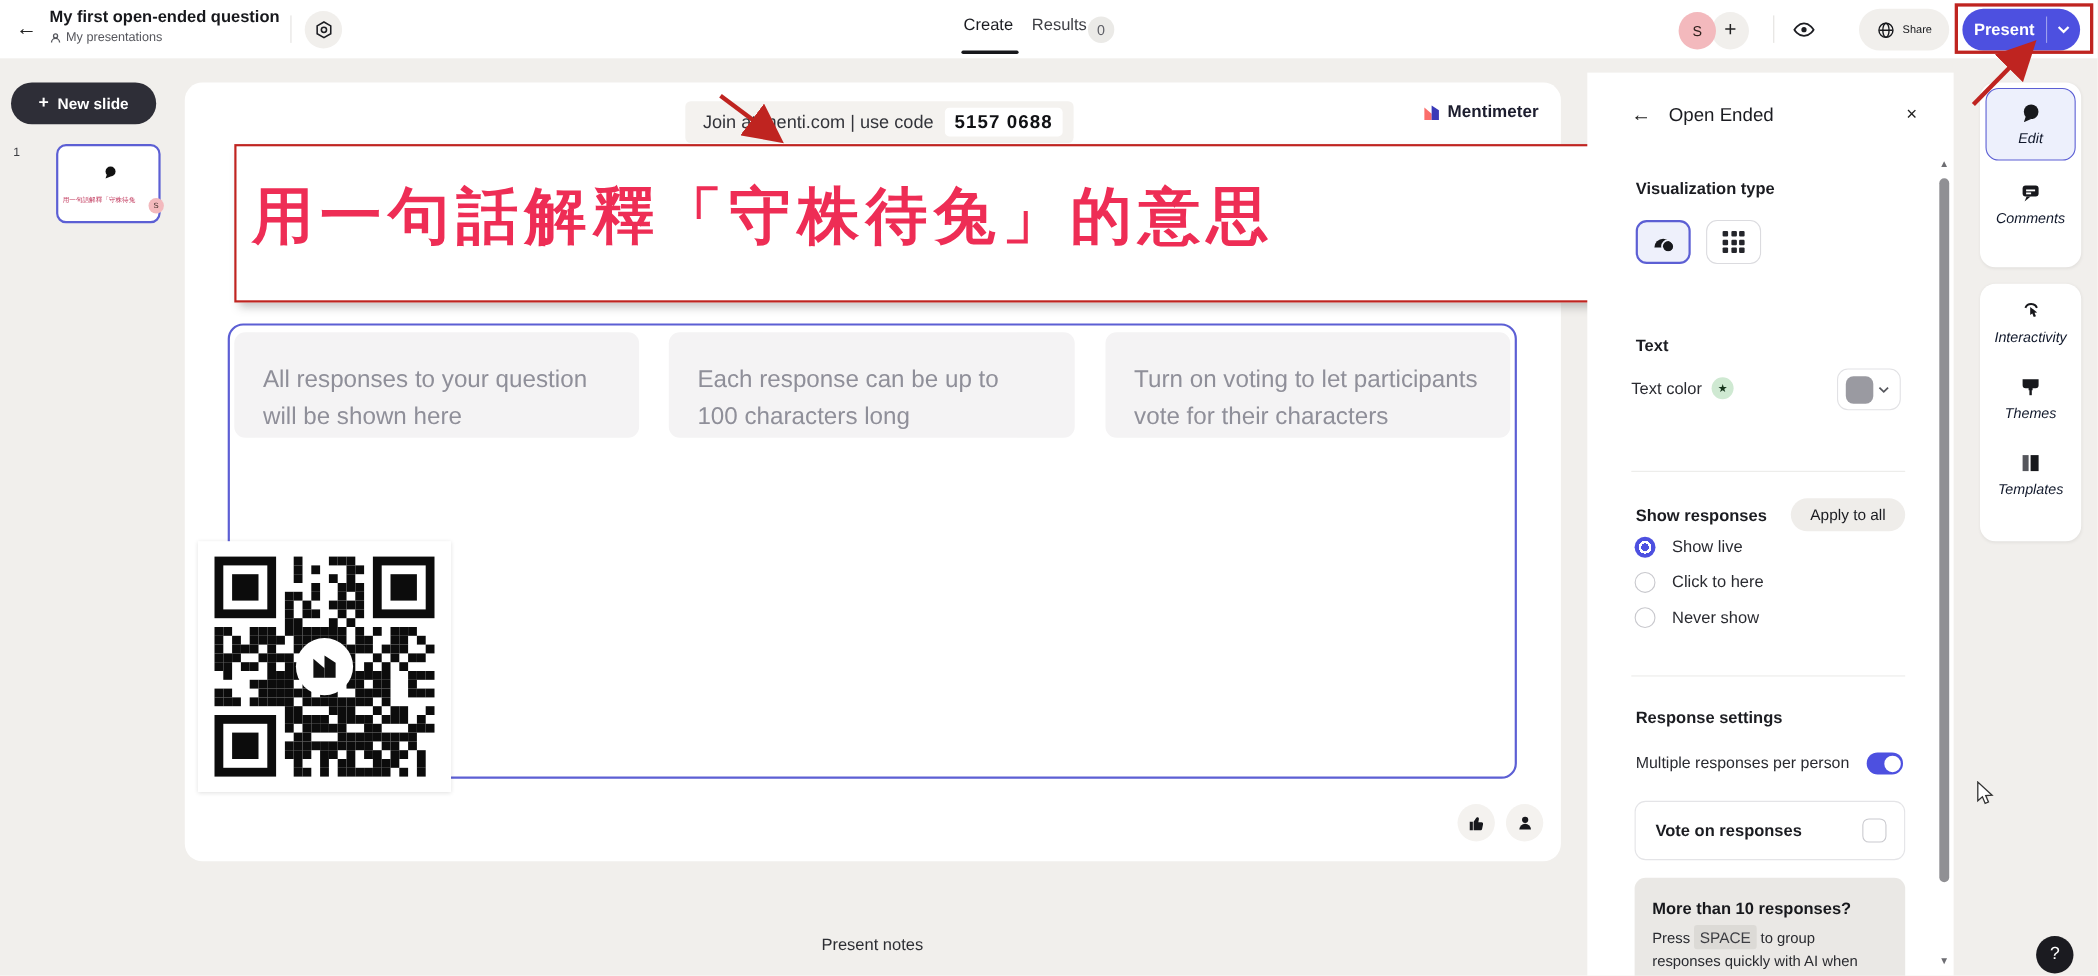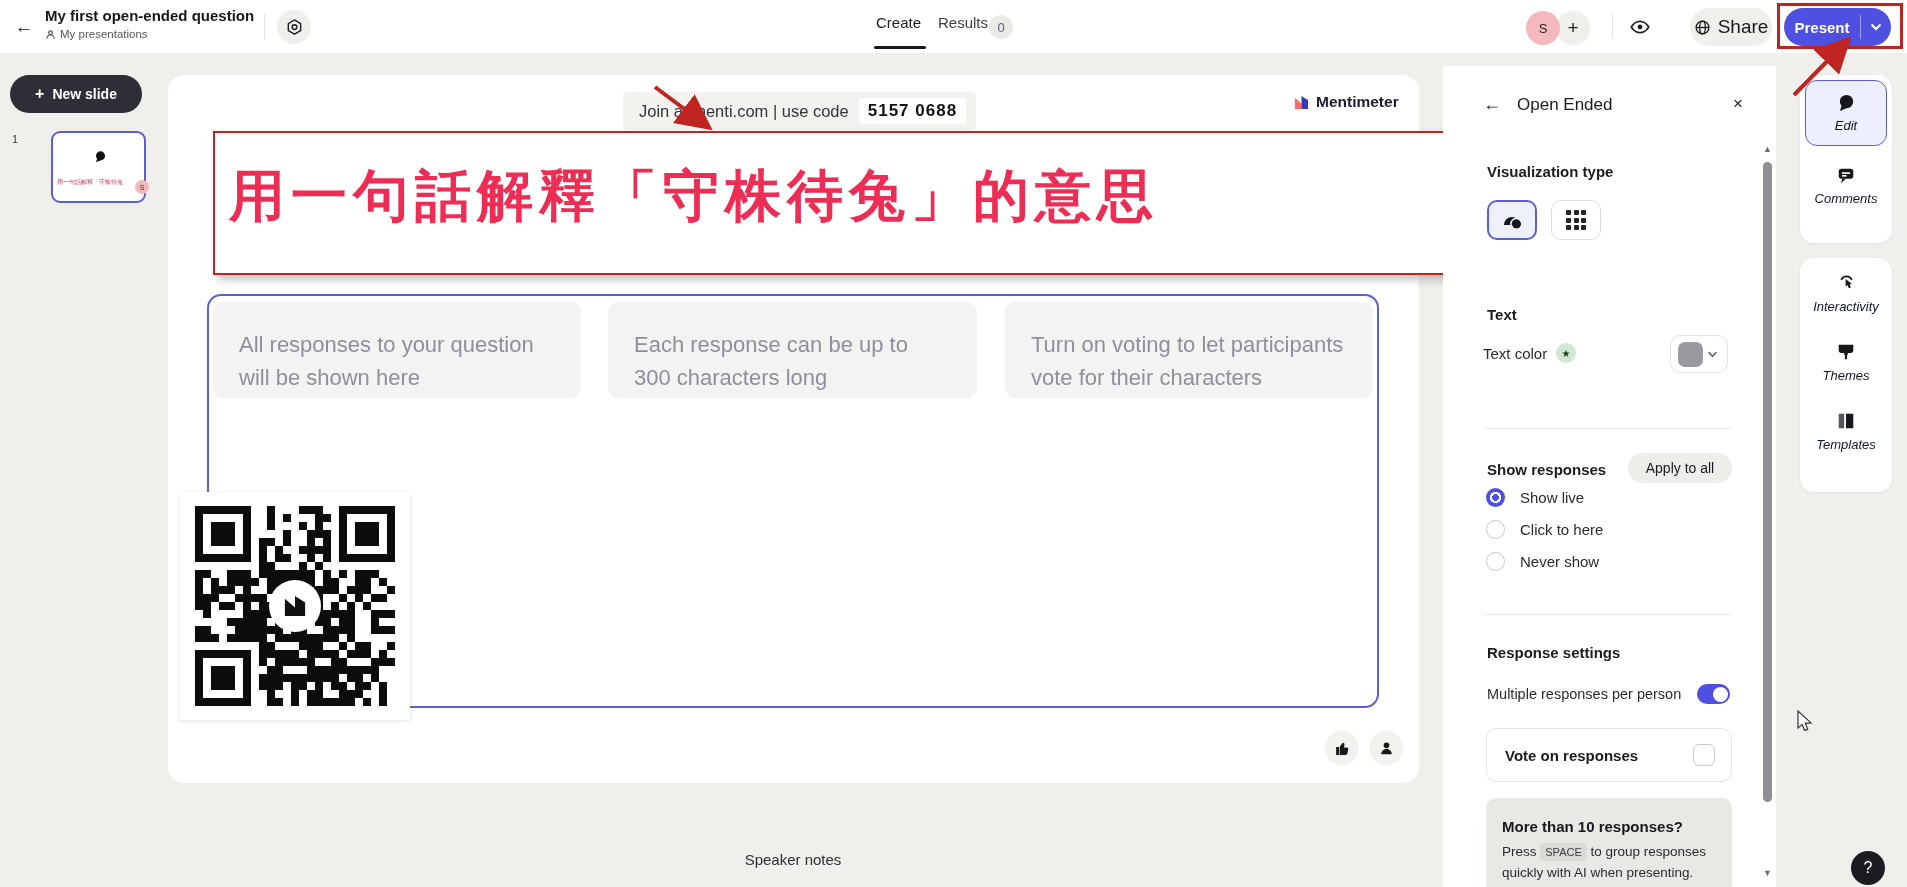--- a/index.html
+++ b/index.html
@@ -11,21 +11,21 @@
   .back-btn { position:absolute; left:10px; top:13px; width:28px; height:28px; border:none; background:none; font-size:19px; color:#222; cursor:pointer; }
   .doc-title { position:absolute; left:45px; top:7px; font-size:15px; font-weight:700; color:#17181c; }
   .breadcrumb { position:absolute; left:45px; top:28px; font-size:11.5px; color:#55565c; display:flex; align-items:center; gap:4px; }
   .tb-divider { position:absolute; top:14px; width:1px; height:25px; background:#e3e2df; }
   .circle-btn { position:absolute; width:34px; height:34px; border-radius:50%; background:#f1efec; border:none; display:flex; align-items:center; justify-content:center; cursor:pointer; }
   .tab { position:absolute; top:14px; font-size:15px; background:none; border:none; cursor:pointer; color:#1b1c21; }
   .tab.inactive { color:#3f4046; }
   .tab-underline { position:absolute; left:874px; top:46px; width:52px; height:3px; background:#17181c; border-radius:2px; }
   .results-badge { position:absolute; left:989px; top:15px; width:24px; height:24px; border-radius:50%; background:#ebeae7; font-size:13px; color:#5e5f66; display:flex; align-items:center; justify-content:center; }
   .avatar { position:absolute; left:1526px; top:11px; width:34px; height:34px; border-radius:50%; background:#f3b9bd; font-size:13px; color:#30221f; display:flex; align-items:center; justify-content:center; cursor:pointer; z-index:2; }
-  .share-btn { position:absolute; left:1690px; top:8px; width:82px; height:38px; border-radius:19px; background:#f1efec; border:none; font-size:19px; color:#17181c; display:flex; align-items:center; justify-content:center; gap:7px; cursor:pointer; }
+  .share-btn { position:absolute; left:1690px; top:8px; width:82px; height:38px; border-radius:19px; background:#f1efec; border:none; font-size:10px; color:#17181c; display:flex; align-items:center; justify-content:center; gap:7px; cursor:pointer; }
   .present-btn { position:absolute; left:1784px; top:8px; width:107px; height:38px; border-radius:19px; background:#4d50e0; border:none; display:flex; align-items:center; cursor:pointer; }
   .present-btn .lbl { flex:1; color:#fff; font-size:15px; font-weight:700; text-align:center; }
   .present-btn .sep { width:1px; height:24px; background:rgba(255,255,255,.45); }
   .present-btn .chev { width:30px; display:flex; align-items:center; justify-content:center; }
 
   
   .new-slide-btn { position:absolute; left:10px; top:75px; width:132px; height:38px; border-radius:19px; background:#2e2e37; color:#fff; border:none; font-size:14px; font-weight:700; display:flex; align-items:center; justify-content:center; gap:8px; cursor:pointer; }
   .slide-num { position:absolute; left:12px; top:133px; font-size:11px; color:#3c3d42; }
   .slide-thumb { position:absolute; left:51px; top:131px; width:95px; height:72px; background:#fff; border:2px solid #5c5fd4; border-radius:9px; cursor:pointer; }
   .slide-thumb .bubble { position:absolute; left:41px; top:17px; }
@@ -76,21 +76,21 @@
   .radio.sel { border:none; background:radial-gradient(circle,#4d50e0 0 3.5px,#fff 3.5px 5.8px,#4d50e0 5.8px); }
   .radio-row span { font-size:15px; color:#2a2b31; }
   .toggle { position:absolute; width:33px; height:20px; border-radius:10px; background:#4d50e0; cursor:pointer; }
   .toggle .knob { position:absolute; right:2.5px; top:2.5px; width:15px; height:15px; border-radius:50%; background:#fff; }
   .vote-card { position:absolute; left:43px; top:662px; width:246px; height:54px; border:1px solid #e4e4e7; border-radius:10px; display:flex; align-items:center; justify-content:space-between; padding:0 16px 0 18px; }
   .vote-card span { font-size:15px; font-weight:700; color:#1b1c21; }
   .vote-check { width:22px; height:22px; border:1.5px solid #cacacf; border-radius:6px; background:#fff; cursor:pointer; }
   .info-box { position:absolute; left:43px; top:732px; width:246px; height:110px; background:#eae8e5; border-radius:10px; padding:20px 16px 0 16px; }
   .info-box .ititle { font-size:15px; font-weight:700; color:#17181c; margin-bottom:7px; }
   .info-box .ibody { font-size:13.5px; color:#2a2b30; line-height:1.55; }
-  .keycap { background:#dcdad6; border-radius:3px; font-size:11px; padding:3px 5px; color:#3c3d42; }
+  .keycap { background:#dcdad6; border-radius:3px; font-size:14px; padding:3px 5px; color:#3c3d42; }
   .pscroll-thumb { position:absolute; left:320px; top:96px; width:9px; height:640px; border-radius:5px; background:#909094; }
   .pscroll-arrow { position:absolute; left:320px; font-size:9px; color:#6d6d72; cursor:pointer; }
 
   
   .rcard { position:absolute; left:1800px; width:92px; background:#fff; border-radius:14px; box-shadow:0 1px 3px rgba(0,0,0,.06); }
   .rtool { position:relative; display:flex; flex-direction:column; align-items:center; gap:6px; padding:14px 0; cursor:pointer; }
   .rtool span { font-size:13px; color:#0f172a;font-style:italic; }
   .rtool.sel { margin:5px; border:1.5px solid #5c5fd4; background:#edf0fc; border-radius:12px; padding:12px 0; }
   .help-fab { position:absolute; left:1851px; top:851px; width:34px; height:34px; border-radius:50%; background:#1b1b20; color:#fff; border:none; font-size:16px; cursor:pointer; }
 
@@ -177,21 +177,21 @@
         <path d="M2 16V4l7 6v6z" fill="#fb6d6a"></path>
         <path d="M9 16V2l7 4.5V16z" fill="#3a3ab8"></path>
       </svg>
     <span class="word">Mentimeter</span>
   </div>
   <div class="q-title-box">
     <div class="q-title">用一句話解釋「守株待兔」的意思</div>
   </div>
   <div class="resp-container">
     <div class="ph-card" style="left:4px; width:368px;">All responses to your question will be shown here</div>
-    <div class="ph-card" style="left:399px; width:369px;">Each response can be up to 300 characters long</div>
+    <div class="ph-card" style="left:399px; width:369px;">Each response can be up to 100 characters long</div>
     <div class="ph-card" style="left:796px; width:368px;">Turn on voting to let participants vote for their characters</div>
   </div>
   <div class="qr-box">
     <div class="qr-grid">
         <i style="grid-area:1/10"></i>
         <i style="grid-area:1/14"></i>
         <i style="grid-area:1/15"></i>
         <i style="grid-area:1/16"></i>
         <i style="grid-area:2/10"></i>
         <i style="grid-area:2/12"></i>
@@ -472,21 +472,21 @@
       </svg>
   </button>
   <button class="icon-circle" style="left:1201px; top:656px;">
     <svg width="17" height="17" viewBox="0 0 24 24">
         <circle cx="12" cy="7.5" r="4" fill="#17181c"></circle>
         <path d="M4.5 20a7.5 7.5 0 0 1 15 0z" fill="#17181c"></path>
       </svg>
   </button>
 </main>
 
-<div class="speaker-notes">Speaker notes</div>
+<div class="speaker-notes">Present notes</div>
 
 <section class="panel">
   <button class="panel-back"><span>←</span></button>
   <div class="panel-title">Open Ended</div>
   <button class="panel-close"><span>×</span></button>
 
   <div class="panel-h" style="left:44px; top:97px;">Visualization type</div>
   <button class="viz-btn sel" style="left:44px;">
     <svg width="24" height="22" viewBox="0 0 24 22">
         <path d="M4 16a8 8 0 0 1 16 0z" fill="#17181c"></path>

